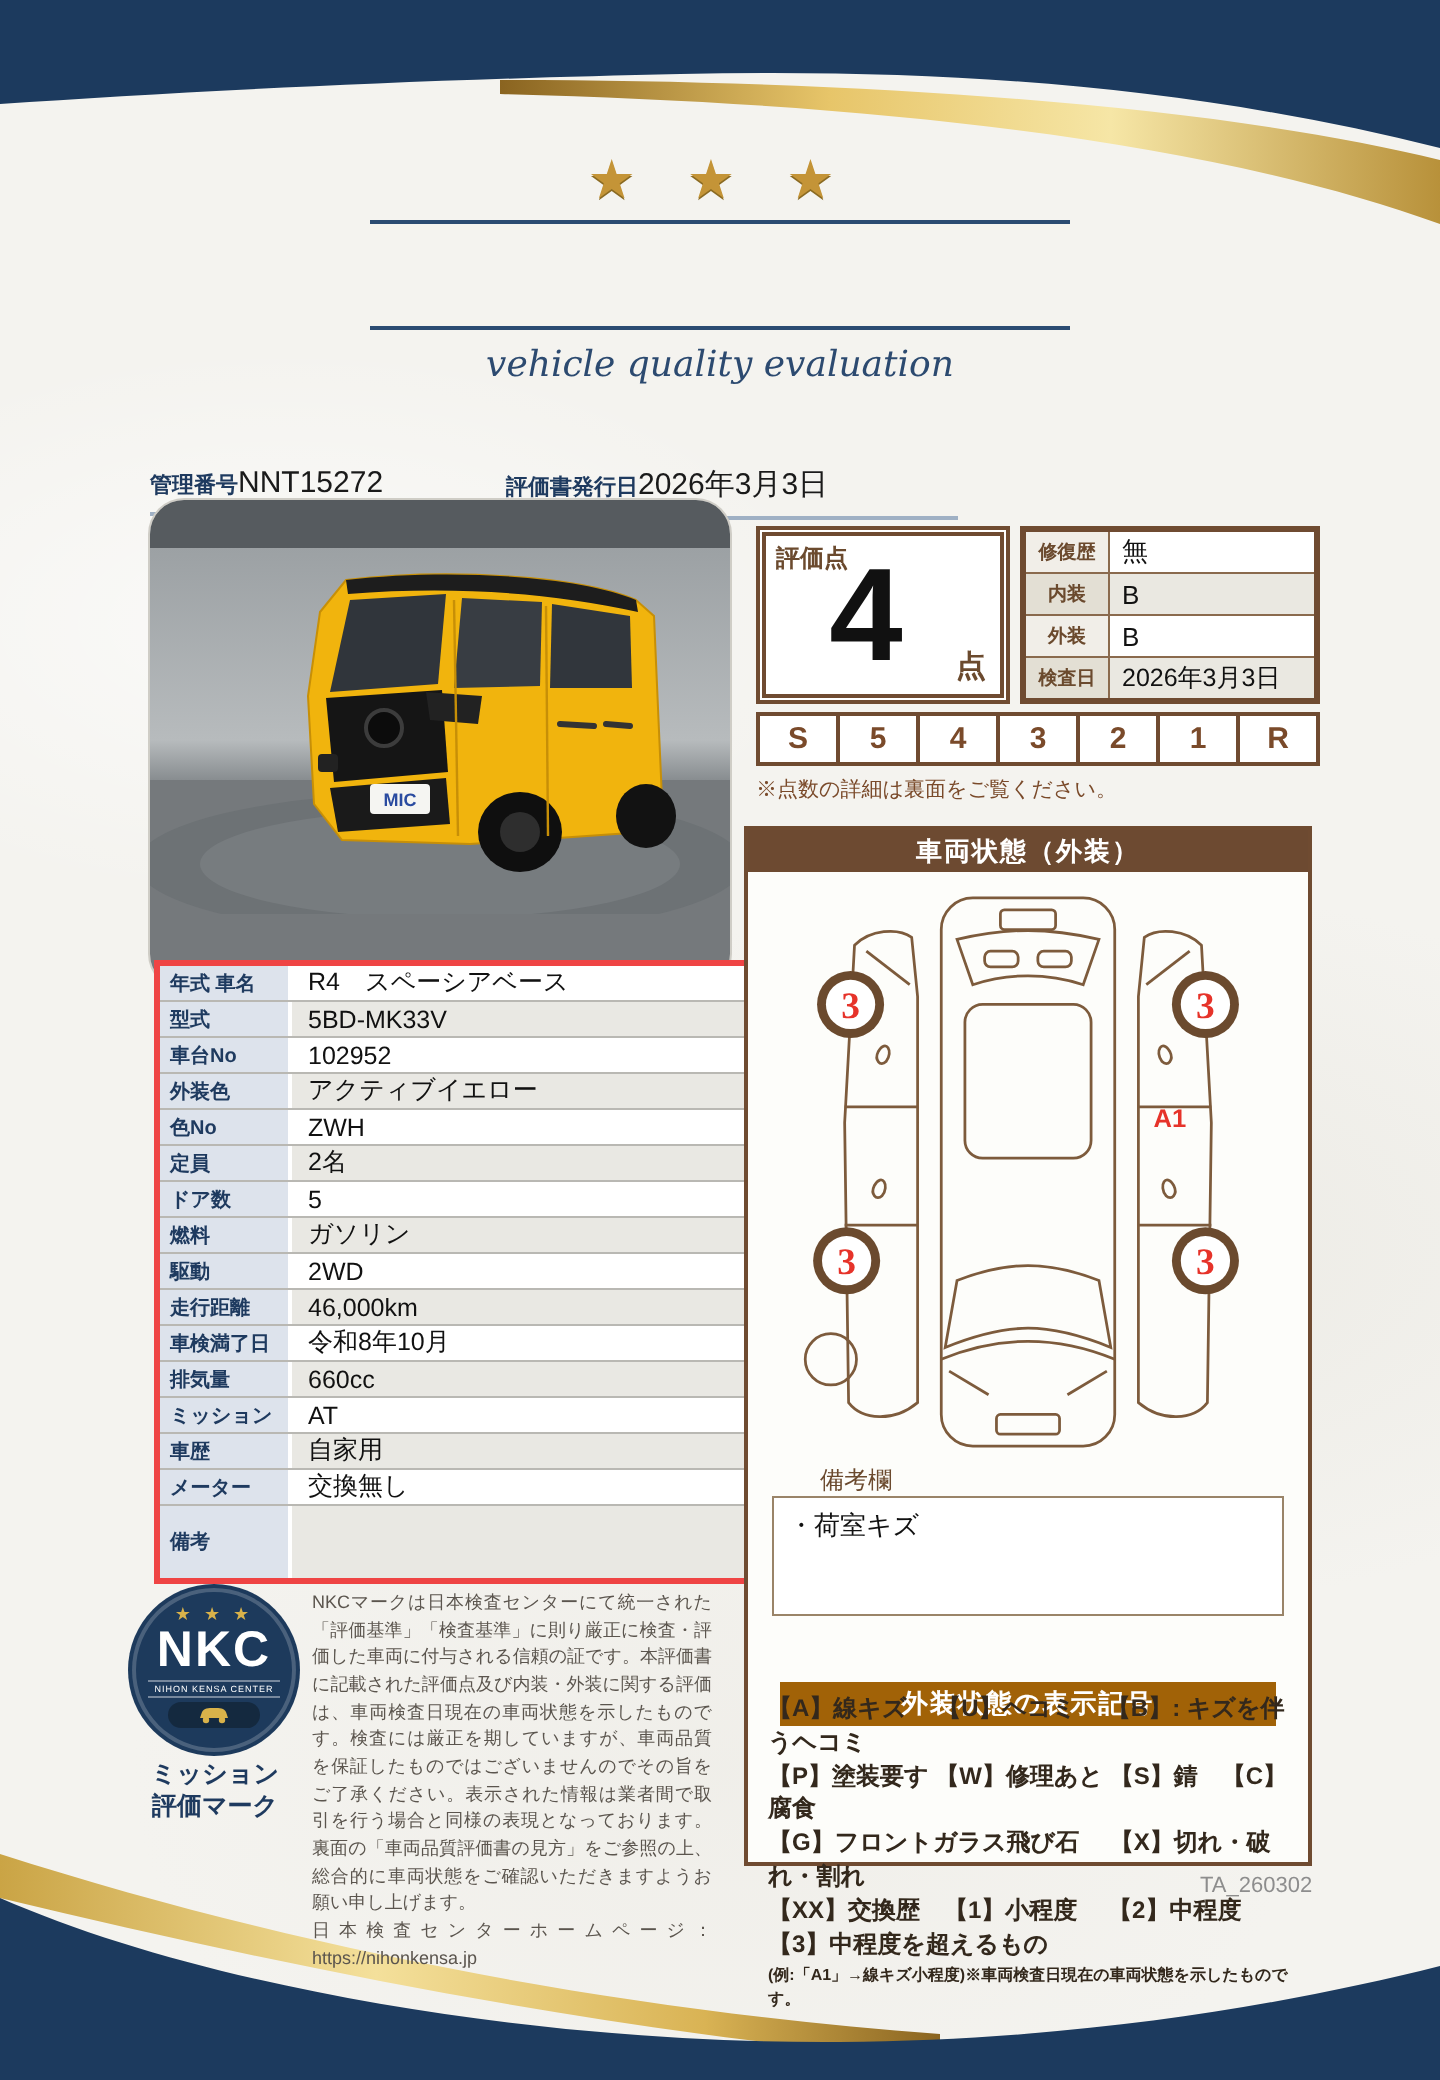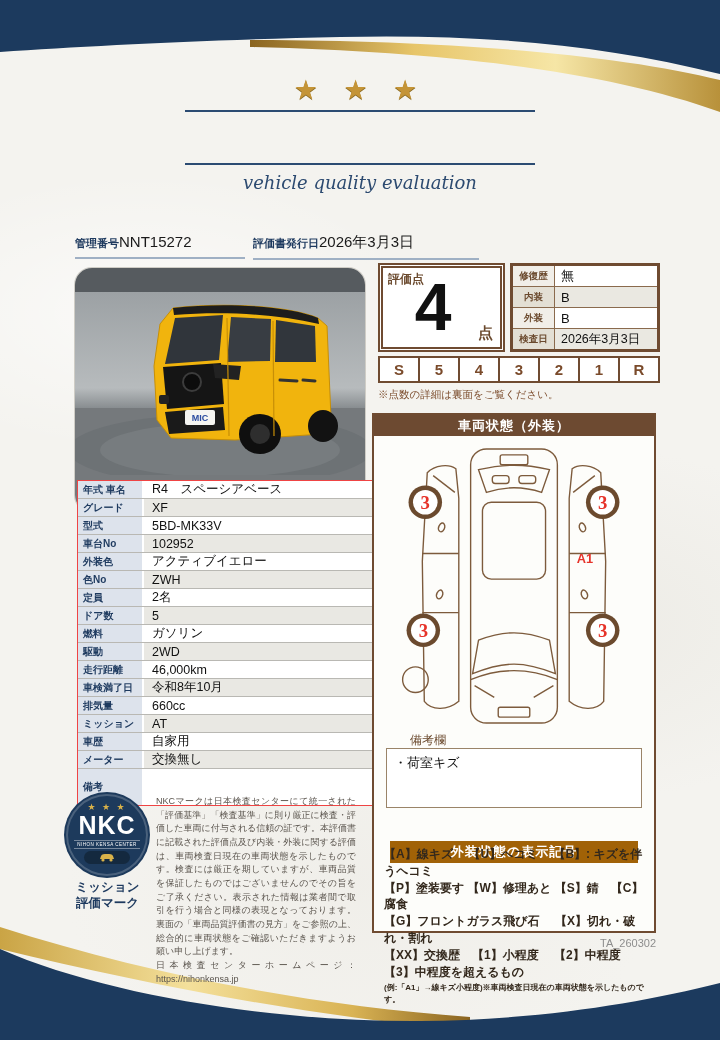--- a/index.html
+++ b/index.html
@@ -34,21 +34,21 @@
 
   
   .meta-item { position:absolute; top:233px; display:flex; align-items:baseline; gap:0;
     border-bottom:2px solid #9fb0c4; padding-bottom:6px; }
   .meta-ctrl { left:75px; width:170px; }
   .meta-date { left:253px; width:226px;text-align:right; }
   .meta-label { font-size:11px; font-weight:bold; color:#1e3a5f; }
   .meta-value { font-size:15px; color:#1a1a1a; }
 
   
-  .photo { position:absolute; left:75px; top:268px; width:290px; height:244px;
+  .photo { position:absolute; left:75px; top:250px; width:290px; height:244px;
     background:linear-gradient(#565b5f 0 24px, #9ca1a4 24px, #b7bbbd 120px, #888d90 140px, #75797c 140px);
     box-shadow:0 0 0 1px #cfcdc6;border-radius:17px; }
   .photo svg { position:absolute; inset:0; }
 
   
   .score-box { position:absolute; left:378px; top:263px; width:127px; height:89px;
     background:#fff; border:5px double #6f4b31; }
   .score-label { position:absolute; top:3px; left:5px; font-size:12px; font-weight:bold; color:#6b4a2e; }
   .score-value { position:absolute; top:2px; left:0; width:100px; text-align:center;
     font-size:66px; font-weight:bold; color:#111; line-height:74px; }
@@ -88,21 +88,21 @@
     background:#a16207; color:#fff; font-size:13px; font-weight:bold;
     display:flex; align-items:center; justify-content:center; letter-spacing:1px; }
   .legend-body { position:absolute; left:10px; top:431px; width:264px;
     font-size:12px; font-weight:bold; color:#33281c; line-height:1.4; }
   .legend-note { margin-top:2px; font-size:8px; font-weight:bold; color:#33281c; }
 
   .doc-code { position:absolute; left:600px; top:937px; font-size:11px; color:#8d8d8d; }
 
   
   .vehicle-table { position:absolute; left:77px; top:480px; width:328px;
-    border:1px solid #ef4444; background:#fff; }
+    border:3px solid #ef4444; background:#fff; }
   .vrow { display:flex; height:18px; border-bottom:1px solid #b9b8b3; }
   .vrow:last-child { border-bottom:none; height:36px; }
   .vlabel { width:66px; background:#dde3ec; color:#1e3a5f; font-size:10px; font-weight:bold;
     display:flex; align-items:center; padding-left:5px; border-right:2px solid #fff; }
   .vvalue { flex:1; display:flex; align-items:center; padding-left:8px;
     font-size:12.5px; color:#111; white-space:nowrap; }
   .vrow:nth-child(even) .vvalue { background:#e9e8e3; }
 
   
   .nkc-logo { position:absolute; left:66px; top:794px; width:82px; height:82px;
@@ -242,24 +242,20 @@
   <div class="scell">R</div>
 </div>
   <div class="scale-note">※点数の詳細は裏面をご覧ください。</div>
 
   <div class="vehicle-table">
   <div class="vrow">
     <div class="vlabel">年式 車名</div>
     <div class="vvalue">R4　スペーシアベース</div>
   </div>
 
-  <div class="vrow">
-    <div class="vlabel">グレード</div>
-    <div class="vvalue">XF</div>
-  </div>
 
   <div class="vrow">
     <div class="vlabel">型式</div>
     <div class="vvalue">5BD-MK33V</div>
   </div>
 
   <div class="vrow">
     <div class="vlabel">車台No</div>
     <div class="vvalue">102952</div>
   </div>

